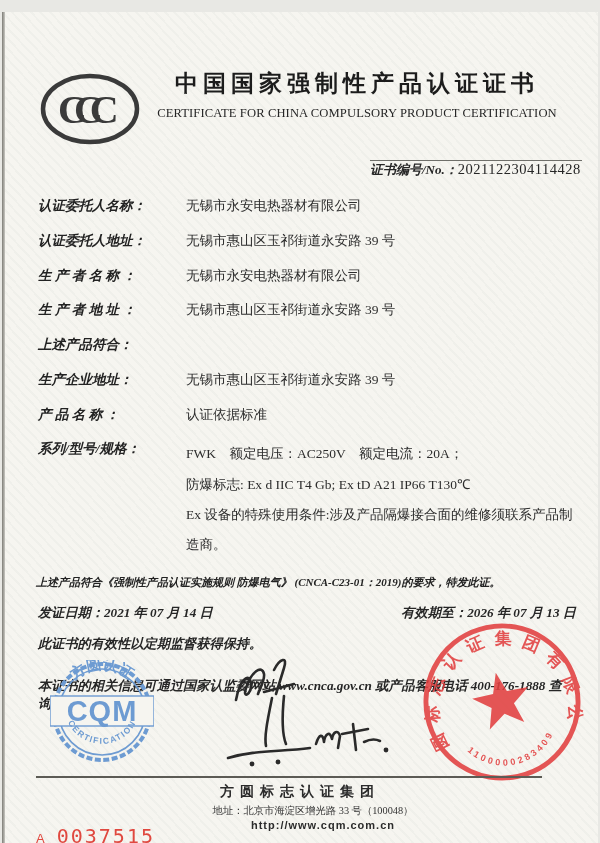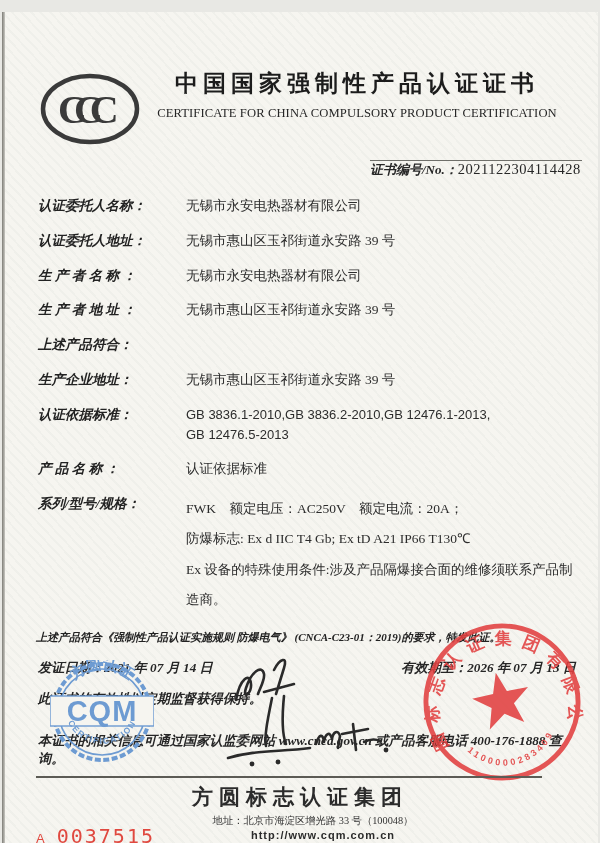--- a/index.html
+++ b/index.html
@@ -48,21 +48,21 @@
   .dates{display:flex;justify-content:space-between;margin:14px 22px 0 36px;font-size:13.2px;font-weight:bold;font-style:italic;}
   .note1{margin:13px 18px 0 36px;font-size:13.2px;font-weight:bold;font-style:italic;}
   .note2{margin:24px 18px 0 36px;font-size:13.2px;font-weight:bold;font-style:italic;}
 
   
   .cqm-logo{position:absolute;left:48px;top:648px;}
   .signature{position:absolute;left:222px;top:636px;}
   .seal{position:absolute;left:418px;top:606px;}
   .rule{position:absolute;left:34px;top:764px;width:506px;height:2px;background:#5c5b55;}
   .footer{position:absolute;left:0;top:771px;width:100%;text-align:center;}
-  .footer-org{font-size:21px;font-weight:bold;letter-spacing:6px;color:#2b2b2b;}
+  .footer-org{font-size:14px;font-weight:bold;letter-spacing:6px;color:#2b2b2b;}
   .footer-addr{font-size:10.3px;color:#333;margin-top:3px;padding-left:26px;}
   .footer-web{font-family:"Liberation Sans", sans-serif;font-size:11px;font-weight:bold;letter-spacing:1px;color:#2b2b2b;margin-top:1px;padding-left:46px;}
   .serial{position:absolute;left:34px;top:812px;color:#e0483f;white-space:nowrap;}
   .serial .pre{font-size:13px;margin-right:12px;font-family:"Liberation Sans", sans-serif;}
   .serial .dig{font-family:"DejaVu Sans Mono", monospace;font-size:20px;letter-spacing:2px;}
 </style>
 </head>
 <body>
 
 <div class="page">
@@ -100,25 +100,20 @@
     <div class="frow">
       <span class="flabel">生 产 者 地 址 ：</span>
       <span class="fvalue">无锡市惠山区玉祁街道永安路 39 号</span>
     </div>
     <div class="frow">
       <span class="flabel">上述产品符合：</span>
     </div>
     <div class="frow">
       <span class="flabel">生产企业地址：</span>
       <span class="fvalue">无锡市惠山区玉祁街道永安路 39 号</span>
-    </div>
-    <div class="frow std">
-      <span class="flabel">认证依据标准：</span>
-      <span class="fvalue">GB 3836.1-2010,GB 3836.2-2010,GB 12476.1-2013,
-GB 12476.5-2013</span>
     </div>
     <div class="frow">
       <span class="flabel">产 品 名 称 ：</span>
       <span class="fvalue">认证依据标准</span>
     </div>
     <div class="frow spread">
       <span class="flabel">系列/型号/规格：</span>
       <span class="fvalue">FWK　额定电压：AC250V　额定电流：20A；
 防爆标志: Ex d IIC T4 Gb; Ex tD A21 IP66 T130℃
 Ex 设备的特殊使用条件:涉及产品隔爆接合面的维修须联系产品制造商。</span>

